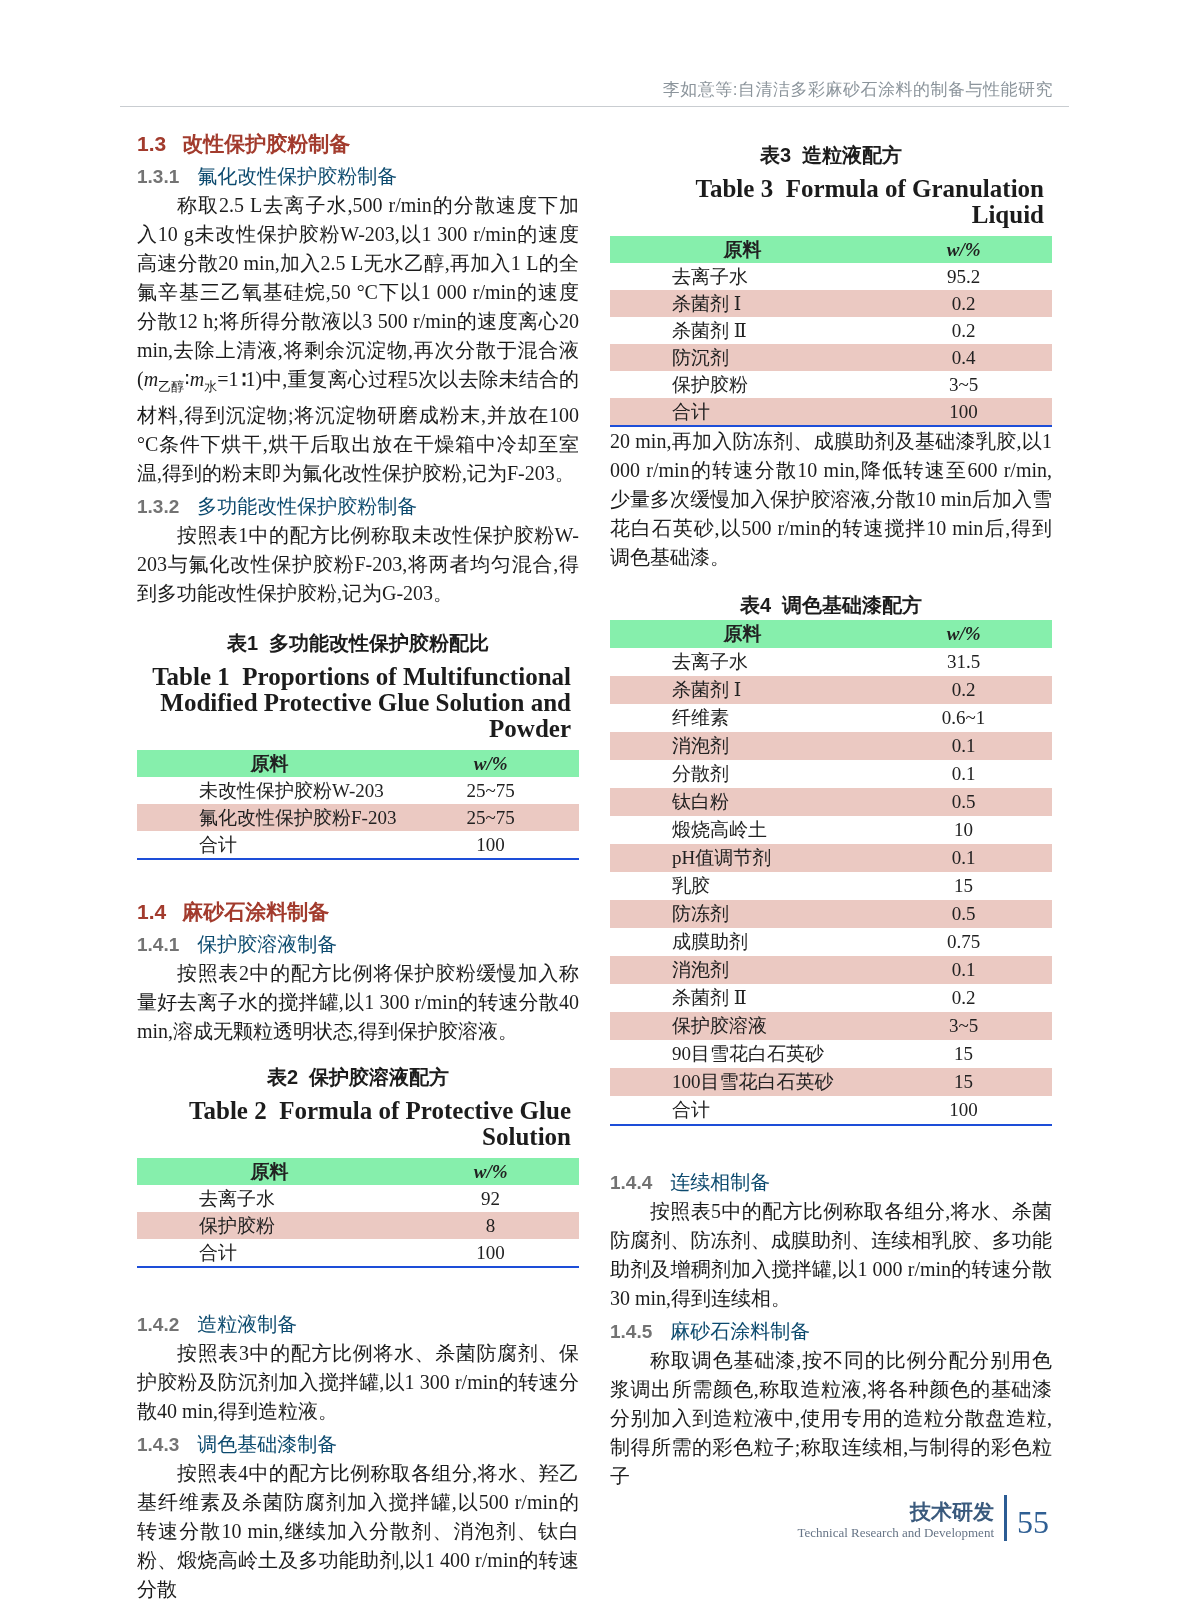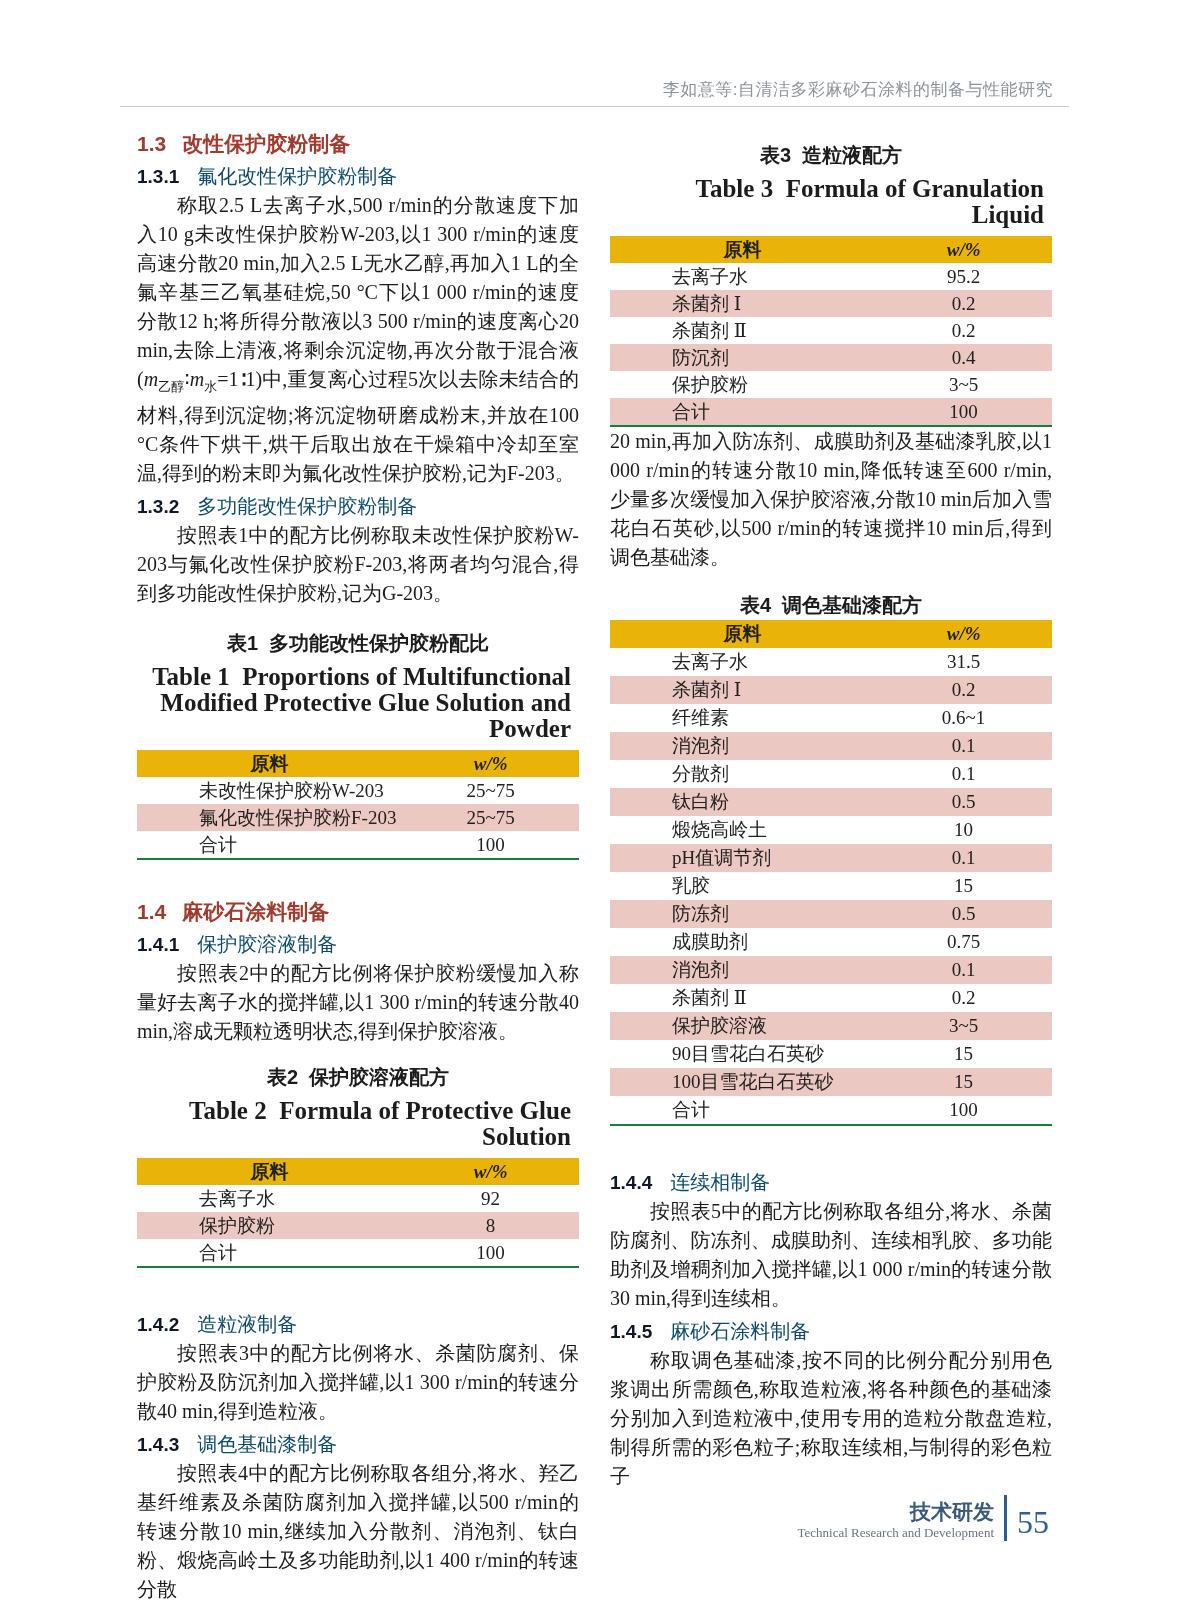--- a/index.html
+++ b/index.html
@@ -22,21 +22,21 @@
   .col-right{left:610px;}
 
   h3.sec{
     margin:0 0 6px 0;font-family:"Liberation Sans","DejaVu Sans",sans-serif;
     font-size:21px;font-weight:bold;color:#a23b2d;line-height:24px;
   }
   h3.sec .sec-no{margin-right:16px;}
   h4.subsec{margin:4px 0 0 0;font-size:20px;font-weight:normal;line-height:28px;}
   h4.subsec .sub-no{
     font-family:"Liberation Sans","DejaVu Sans",sans-serif;
-    font-weight:600;color:#0f172a;margin-right:18px;font-size:19px;
+    font-weight:600;color:#737373;margin-right:18px;font-size:19px;
   }
   h4.subsec .sub-title{color:#0c4a6e;}
   p.body{
     margin:0;font-size:20px;line-height:29px;text-align:justify;
     text-indent:2em;
   }
   p.body.no-indent{text-indent:0;}
   .var{font-style:italic;font-family:"Liberation Serif","DejaVu Serif",serif;}
   .sub{font-size:13px;vertical-align:-5px;}
 
@@ -53,29 +53,29 @@
   .mt-t3{margin-top:10px;}
   .mt-t4{margin-top:20px;}
 
   table.paper-table{
     width:100%;border-collapse:collapse;margin-top:2px;
     font-size:19px;color:#212121;table-layout:fixed;
   }
   table.paper-table col.g1{width:60%;}
   table.paper-table col.g2{width:40%;}
   table.paper-table th{
-    background:#eab308;font-weight:600;height:27px;text-align:center;
+    background:#86efac;font-weight:600;height:27px;text-align:center;
     padding:0;
   }
   table.paper-table th.c2{font-style:italic;}
   table.paper-table td{height:27px;padding:0;}
   table.paper-table td.c1{text-align:left;padding-left:62px;}
   table.paper-table td.c2{text-align:center;}
   table.paper-table tbody tr:nth-child(even){background:#ebc9c2;}
-  table.paper-table tbody tr:last-child td{border-bottom:2px solid #15803d;margin-top:7px;}
+  table.paper-table tbody tr:last-child td{border-bottom:2px solid #1d4ed8;margin-top:7px;}
   table.t4 th,table.t4 td{height:28px;}
 
   .sp-40{height:40px;}
   .sp-38{height:38px;}
   .mt-p-right{margin-top:36px;}
 
   .footer{
     position:absolute;top:1495px;right:138px;
     display:flex;align-items:flex-end;gap:10px;
   }

